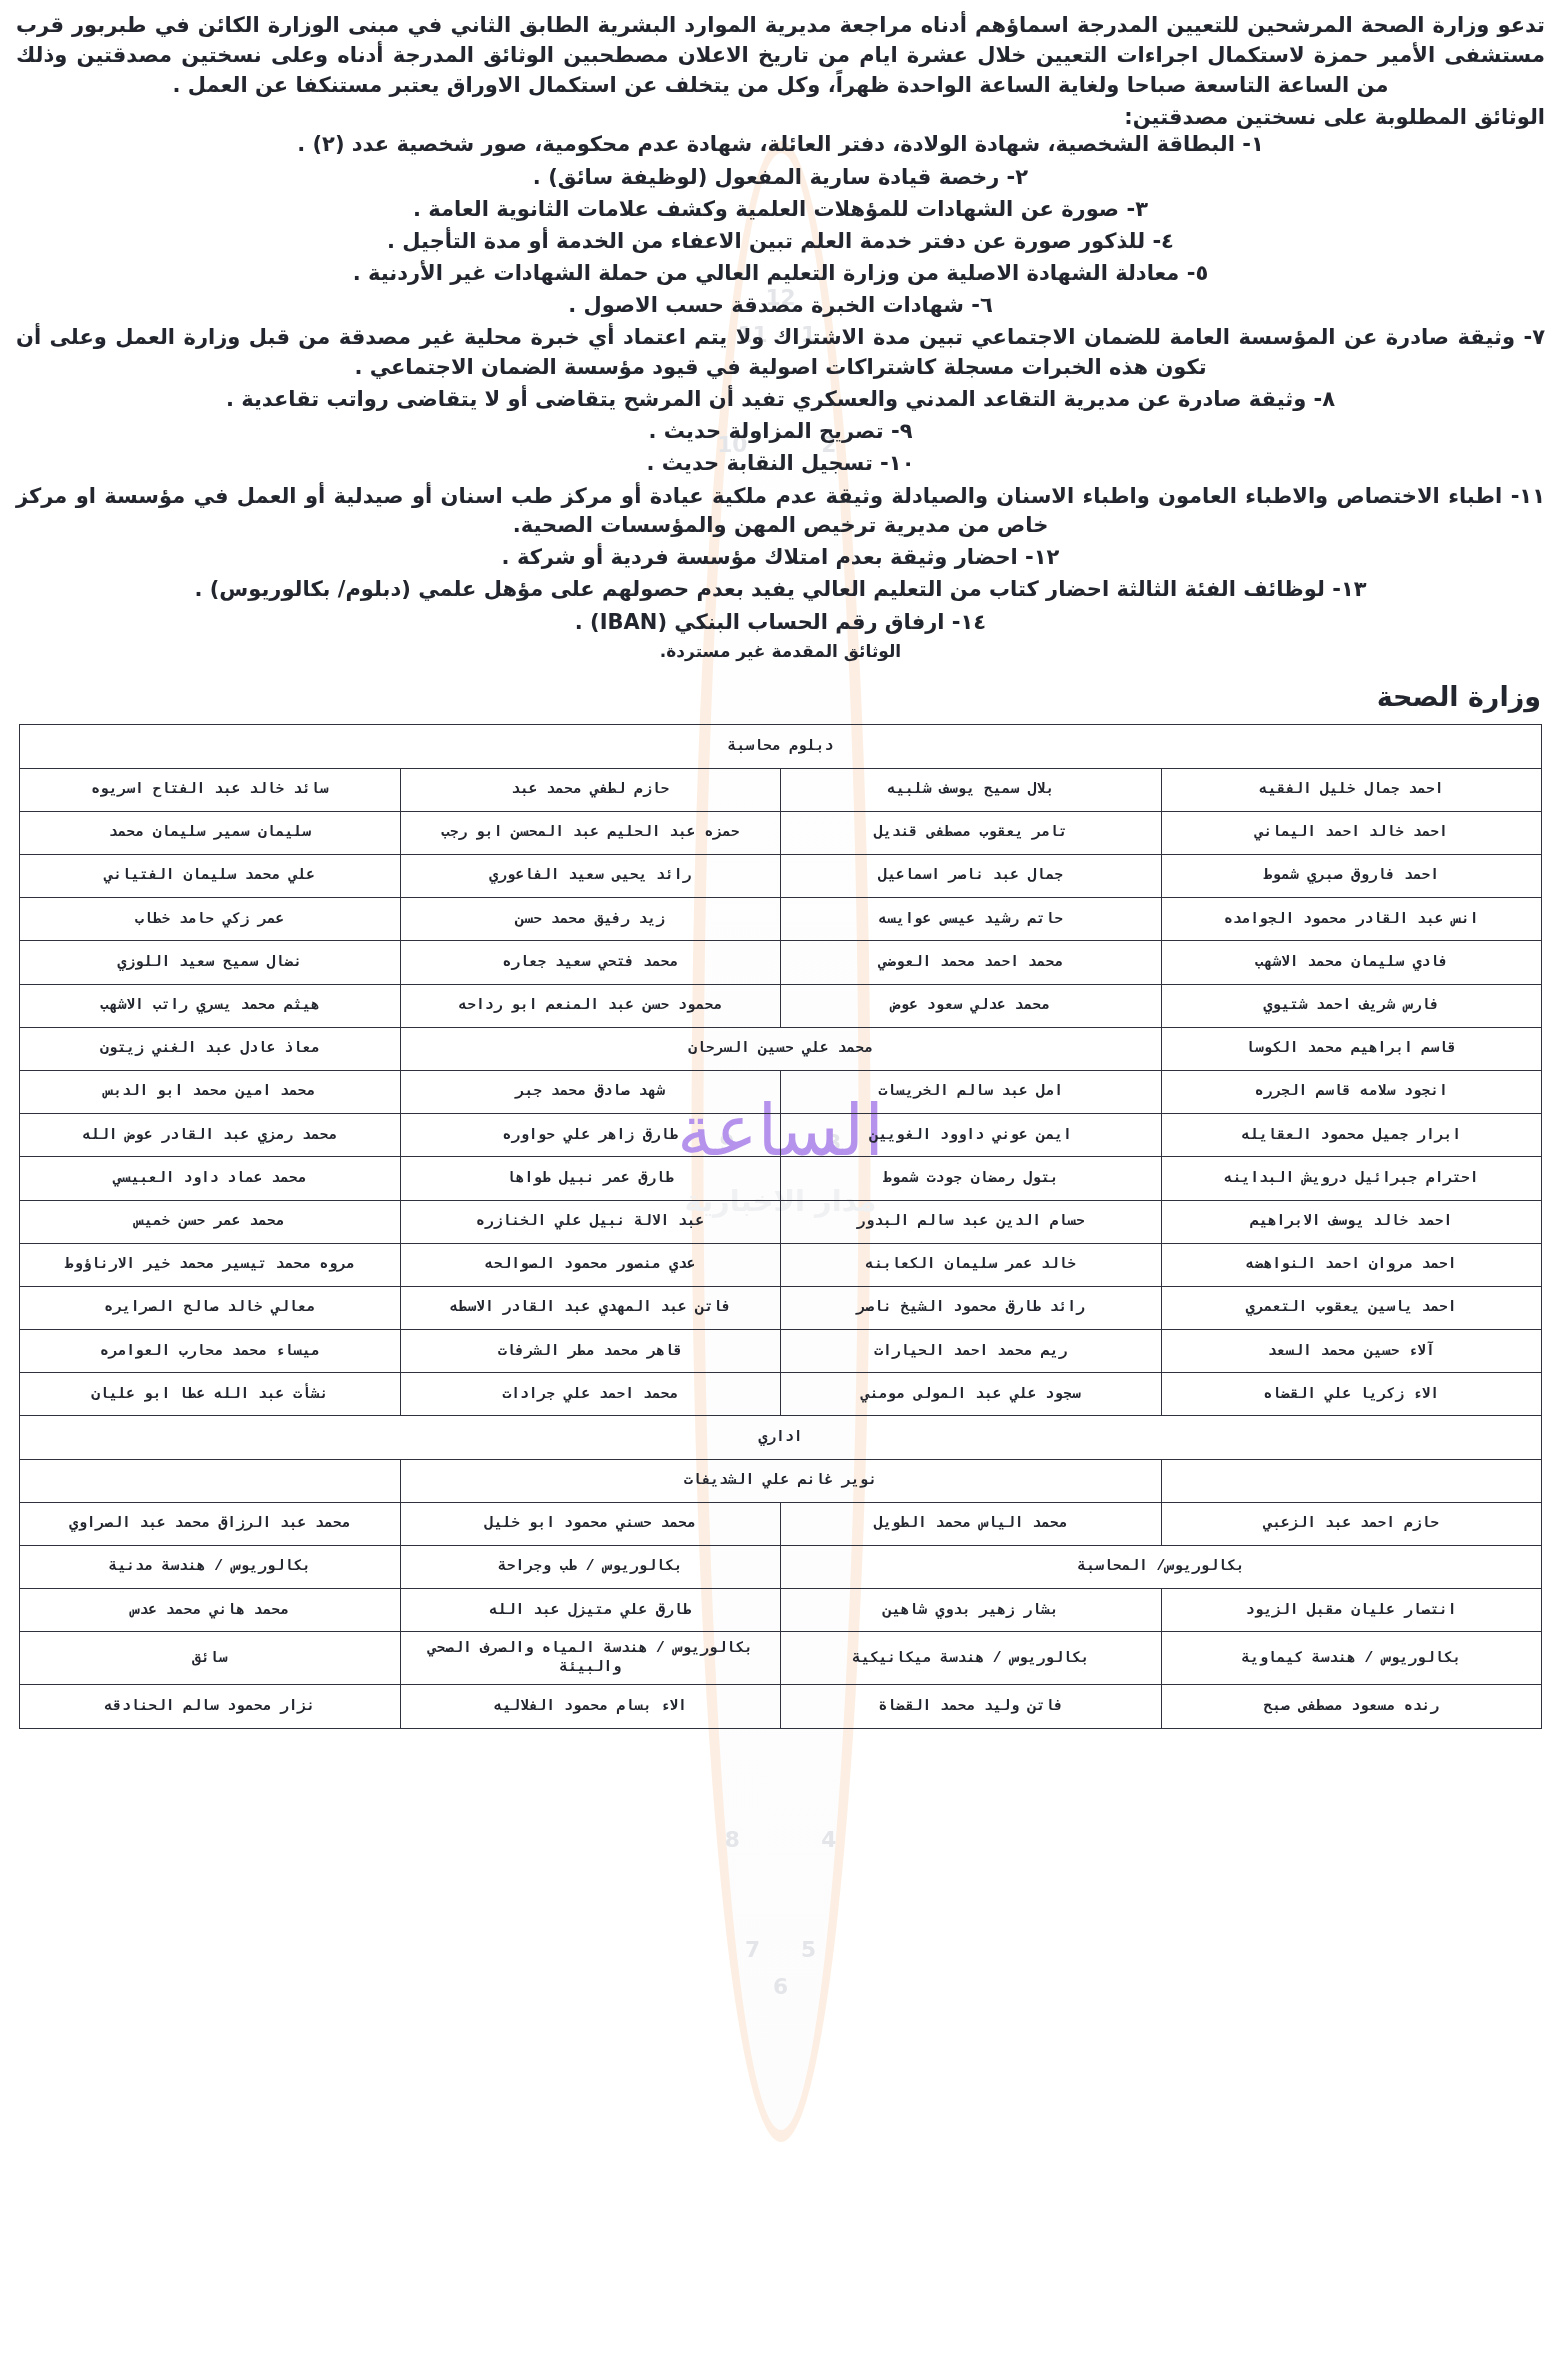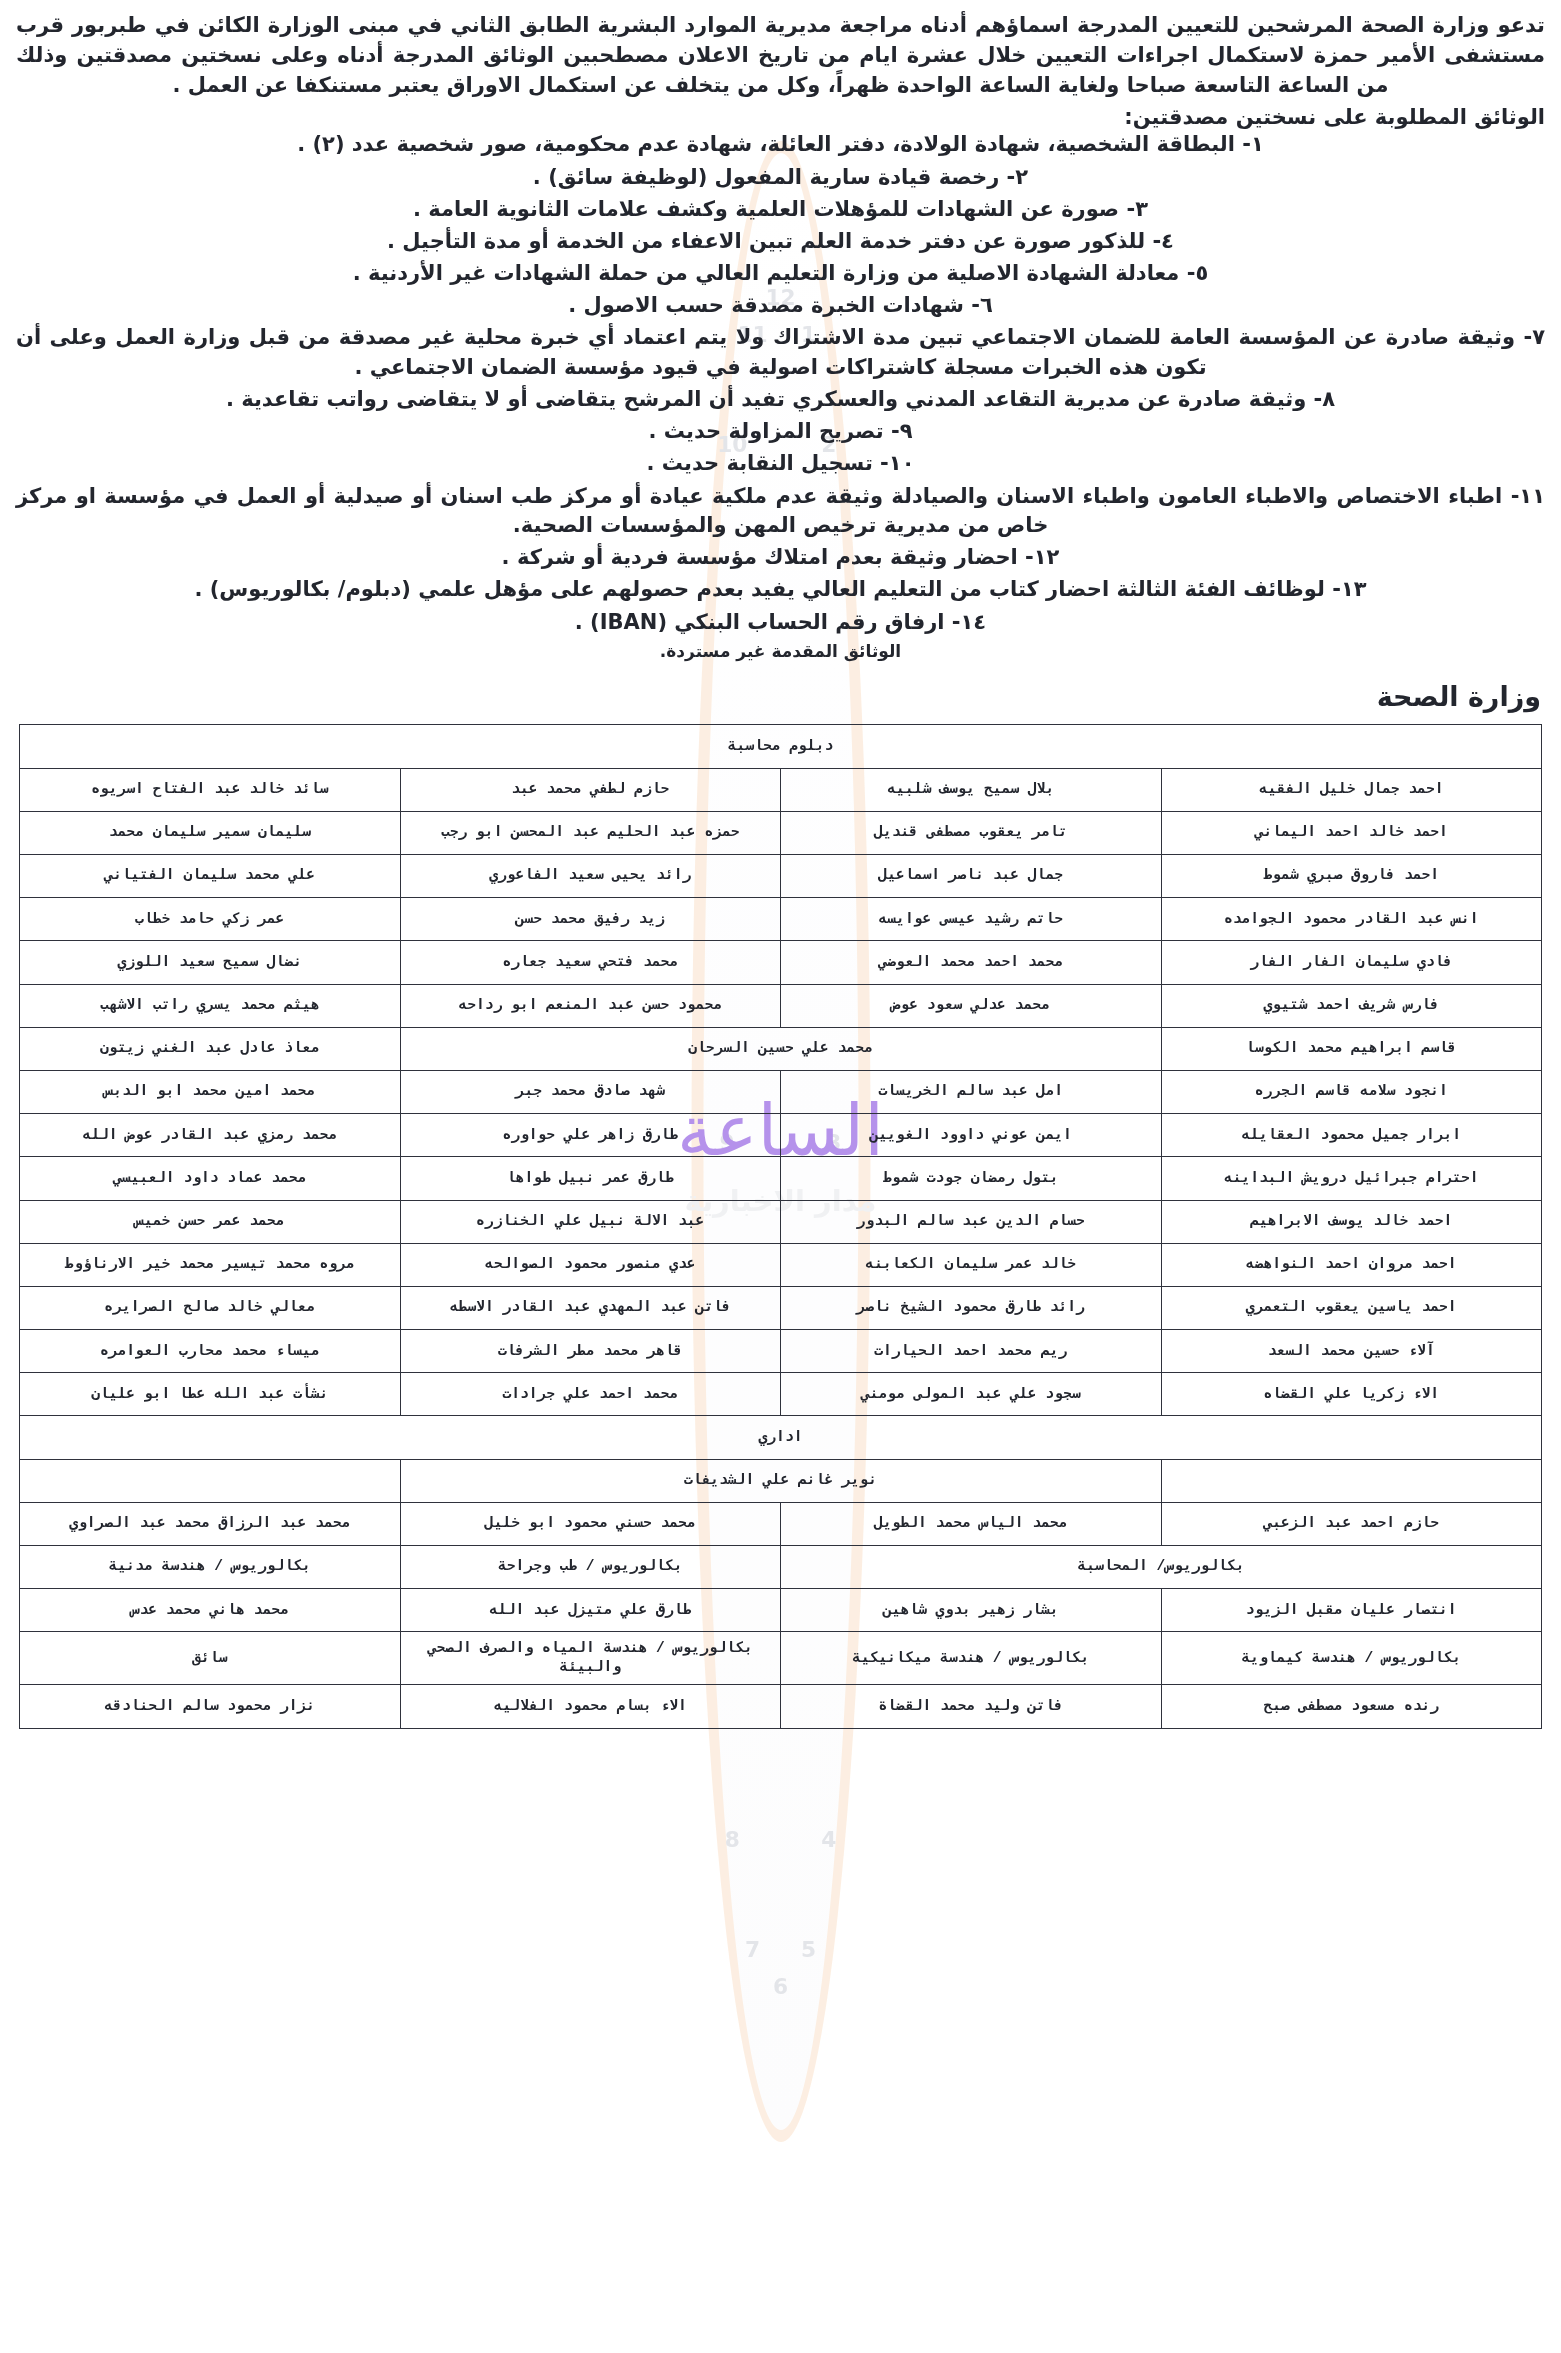--- a/index.html
+++ b/index.html
@@ -250,21 +250,21 @@
           <td>رائد يحيى سعيد الفاعوري</td>
           <td>علي محمد سليمان الفتياني</td>
         </tr>
         <tr>
           <td>انس عبد القادر محمود الجوامده</td>
           <td>حاتم رشيد عيسى عوايسه</td>
           <td>زيد رفيق محمد حسن</td>
           <td>عمر زكي حامد خطاب</td>
         </tr>
         <tr>
-          <td>فادي سليمان الفار الفار</td>
+          <td>فادي سليمان محمد الاشهب</td>
           <td>محمد احمد محمد العوضي</td>
           <td>محمد فتحي سعيد جعاره</td>
           <td>نضال سميح سعيد اللوزي</td>
         </tr>
         <tr>
           <td>فارس شريف احمد شتيوي</td>
           <td>محمد عدلي سعود عوض</td>
           <td>محمود حسن عبد المنعم ابو رداحه</td>
           <td>هيثم محمد يسري راتب الاشهب</td>
         </tr>

